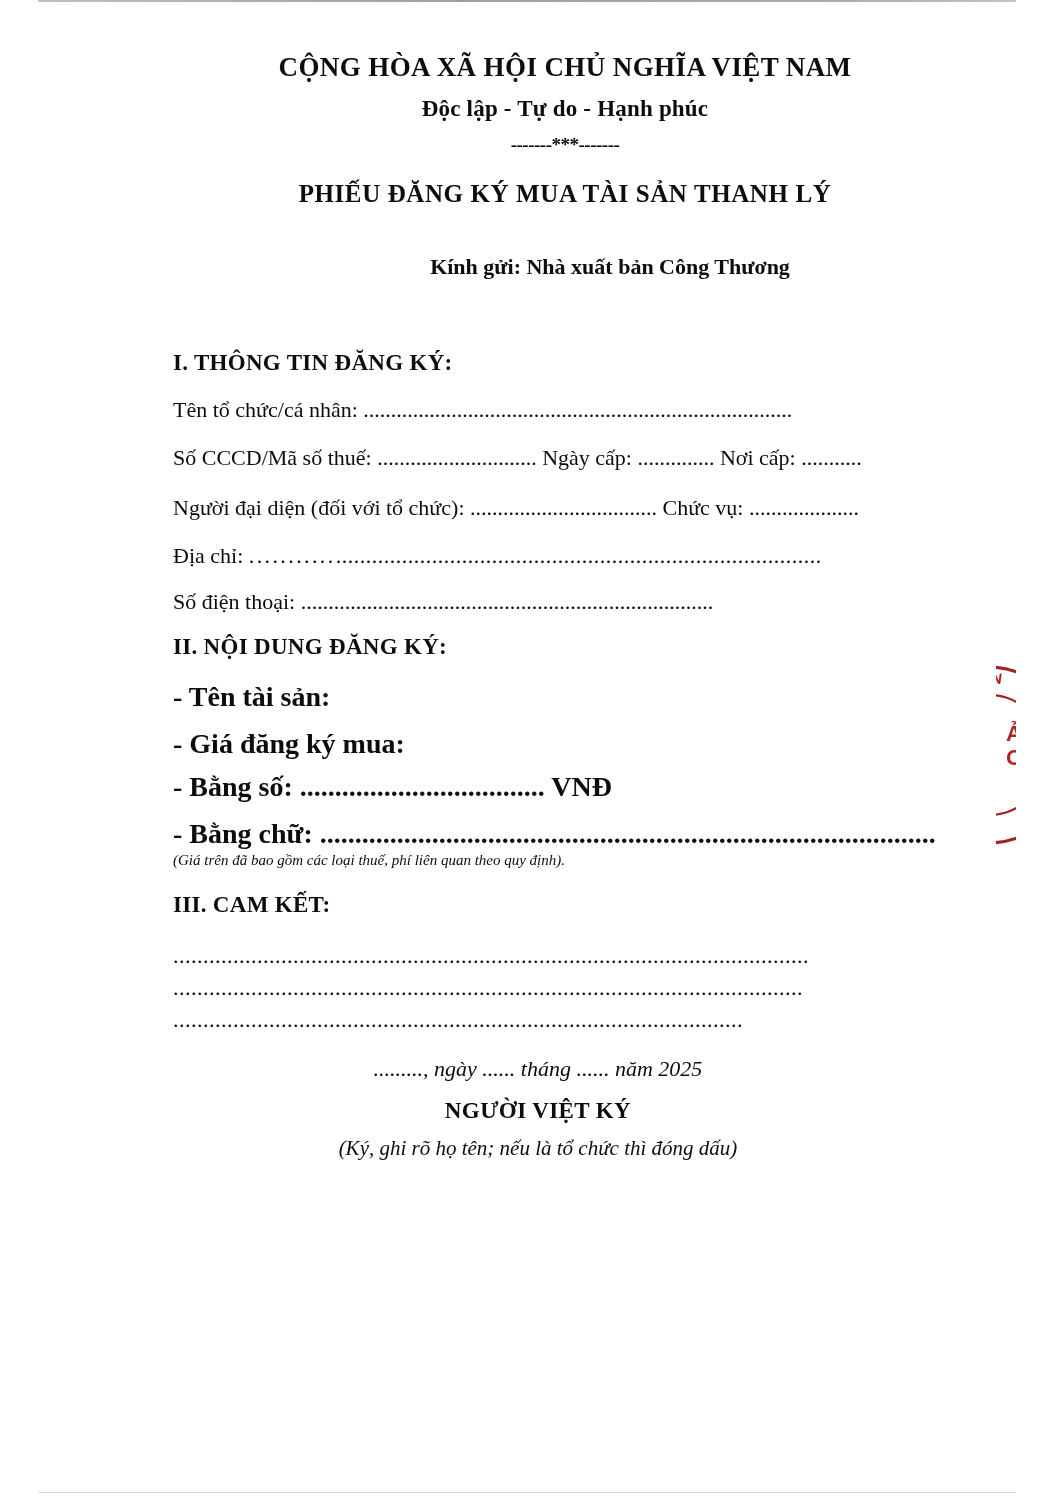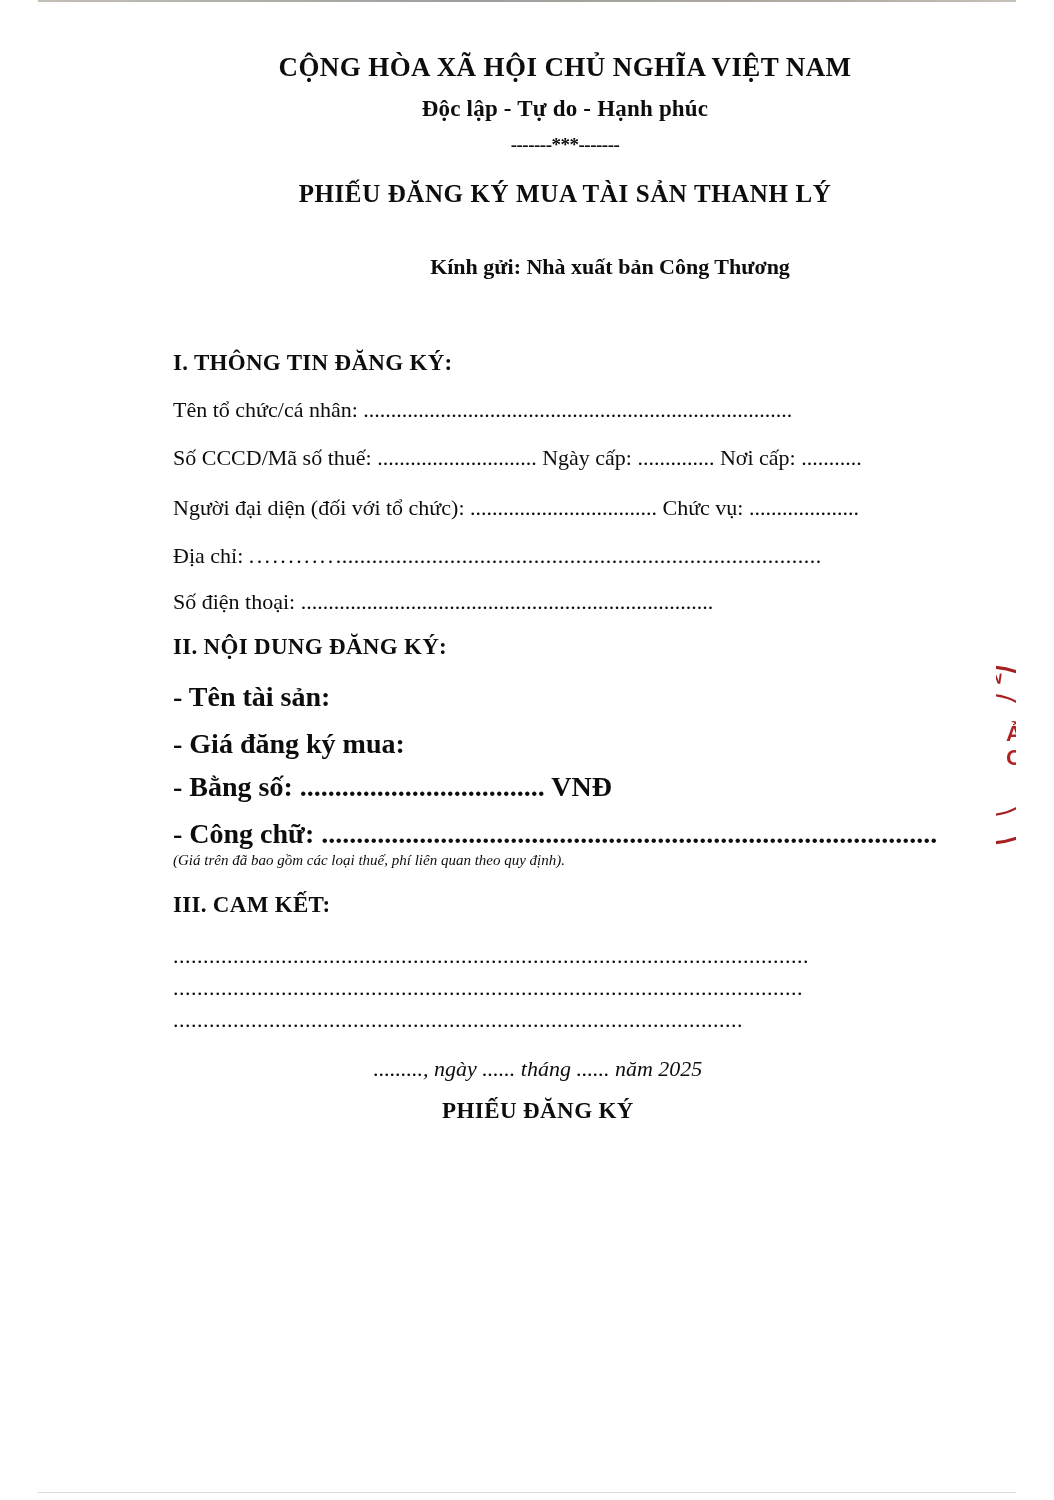--- a/index.html
+++ b/index.html
@@ -194,32 +194,33 @@
   <div class="abs body-left field" style="top:589px;">Số điện thoại: ...........................................................................</div>
 
   <div class="abs body-left sec-head" style="top:634px;">II. NỘI DUNG ĐĂNG KÝ:</div>
 
   <div class="abs body-left field-bold" style="top:681px;">- Tên tài sản:</div>
 
   <div class="abs body-left field-bold" style="top:728px;">- Giá đăng ký mua:</div>
 
   <div class="abs body-left field-bold" style="top:771px;">- Bằng số: ................................... VNĐ</div>
 
-  <div class="abs body-left field-bold" style="top:818px;">- Công chữ: ........................................................................................</div>
+  <div class="abs body-left field-bold" style="top:818px;">- Bằng chữ: ........................................................................................</div>
 
   <div class="abs body-left italic-note" style="top:852px;">(Giá trên đã bao gồm các loại thuế, phí liên quan theo quy định).</div>
 
   <div class="abs body-left sec-head" style="top:892px;">III. CAM KẾT:</div>
 
   <div class="abs body-left blank-line" style="top:943px;">..........................................................................................................</div>
   <div class="abs body-left blank-line" style="top:975px;">.........................................................................................................</div>
   <div class="abs body-left blank-line" style="top:1007px;">...............................................................................................</div>
 
   <div class="abs t-date">........., ngày ...... tháng ...... năm 2025</div>
-  <div class="abs t-signer">PHIẾU ĐĂNG KÝ</div>
+  <div class="abs t-signer">NGƯỜI VIỆT KÝ</div>
+  <div class="abs t-signnote">(Ký, ghi rõ họ tên; nếu là tổ chức thì đóng dấu)</div>
 
   <div class="seal-wrap">
     <div class="seal">
       <svg width="200" height="200" viewBox="0 0 200 200" aria-hidden="true">
         <defs>
           <path id="sealArc" d="M 100,100 m -72,0 a 72,72 0 1,1 144,0 a 72,72 0 1,1 -144,0"></path>
         </defs>
         <circle cx="100" cy="100" r="88" fill="none" stroke="#a62222" stroke-width="3.2"></circle>
         <circle cx="100" cy="100" r="60" fill="none" stroke="#a62222" stroke-width="2.2"></circle>
         <text font-family="&quot;Liberation Sans&quot;, &quot;DejaVu Sans&quot;, sans-serif" font-size="15" font-weight="bold" fill="#a62222" letter-spacing="5">

